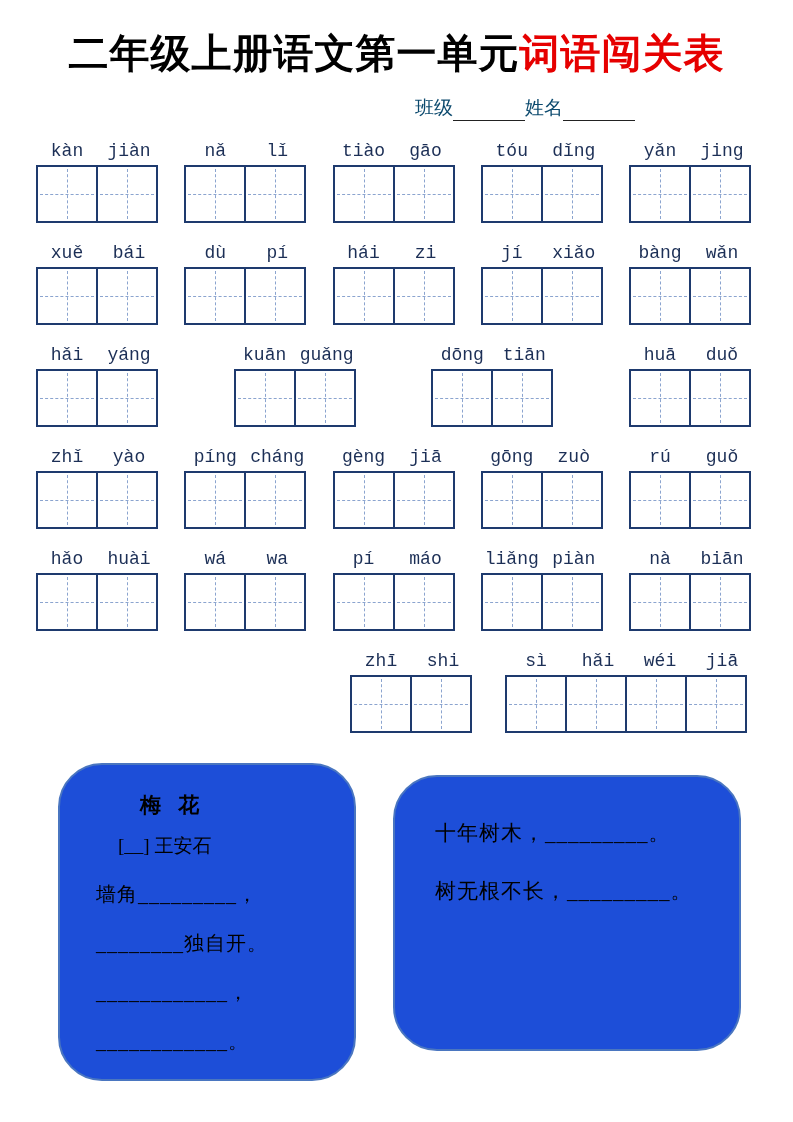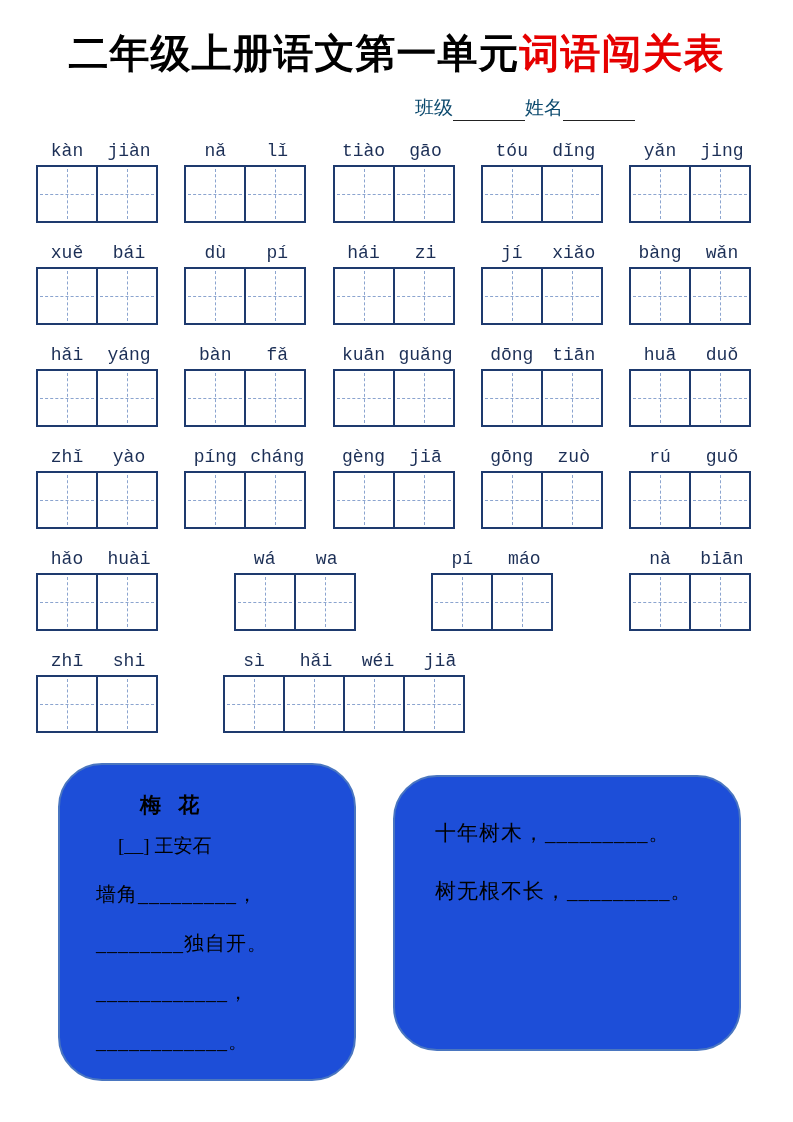--- a/index.html
+++ b/index.html
@@ -24,21 +24,21 @@
   .header-field { display:flex; align-items:flex-end; }
   .blank-line {
     display:inline-block; width:72px; height:1.05em;
     border-bottom:1.6px solid #222;
   }
   
   .word-grid { padding:0 40px 0 36px; }
   .word-row {
     display:flex; justify-content:space-between; margin-top:18px;
   }
-  .word-row-last { justify-content:flex-start; gap:63px; }
+  .word-row-last { justify-content:flex-end; gap:31px; }
   .word-group { display:flex; flex-direction:column; }
   .pinyin-row { display:flex; justify-content:center; margin-bottom:2px; }
   .pinyin-cell {
     width:62px; text-align:center; white-space:nowrap; overflow:visible;
     font-family:"Liberation Mono","DejaVu Sans Mono",monospace;
     font-size:18px; color:#1c2f56; line-height:24px;
   }
   .box-row { display:flex; }
   .tz {
     width:62px; height:58px; border:2px solid #1e3a6e;
@@ -207,30 +207,20 @@
             <div class="pinyin-cell">hǎi</div>
             <div class="pinyin-cell">yáng</div>
           </div>
           <div class="box-row">
             <div class="tz"></div>
             <div class="tz"></div>
           </div>
         </div>
         <div class="word-group">
           <div class="pinyin-row">
-            <div class="pinyin-cell">bàn</div>
-            <div class="pinyin-cell">fǎ</div>
-          </div>
-          <div class="box-row">
-            <div class="tz"></div>
-            <div class="tz"></div>
-          </div>
-        </div>
-        <div class="word-group">
-          <div class="pinyin-row">
             <div class="pinyin-cell">kuān</div>
             <div class="pinyin-cell">guǎng</div>
           </div>
           <div class="box-row">
             <div class="tz"></div>
             <div class="tz"></div>
           </div>
         </div>
         <div class="word-group">
           <div class="pinyin-row">
@@ -323,20 +313,30 @@
           </div>
           <div class="box-row">
             <div class="tz"></div>
             <div class="tz"></div>
           </div>
         </div>
         <div class="word-group">
           <div class="pinyin-row">
             <div class="pinyin-cell">pí</div>
             <div class="pinyin-cell">máo</div>
+          </div>
+          <div class="box-row">
+            <div class="tz"></div>
+            <div class="tz"></div>
+          </div>
+        </div>
+        <div class="word-group">
+          <div class="pinyin-row">
+            <div class="pinyin-cell">liǎng</div>
+            <div class="pinyin-cell">piàn</div>
           </div>
           <div class="box-row">
             <div class="tz"></div>
             <div class="tz"></div>
           </div>
         </div>
         <div class="word-group">
           <div class="pinyin-row">
             <div class="pinyin-cell">nà</div>
             <div class="pinyin-cell">biān</div>

